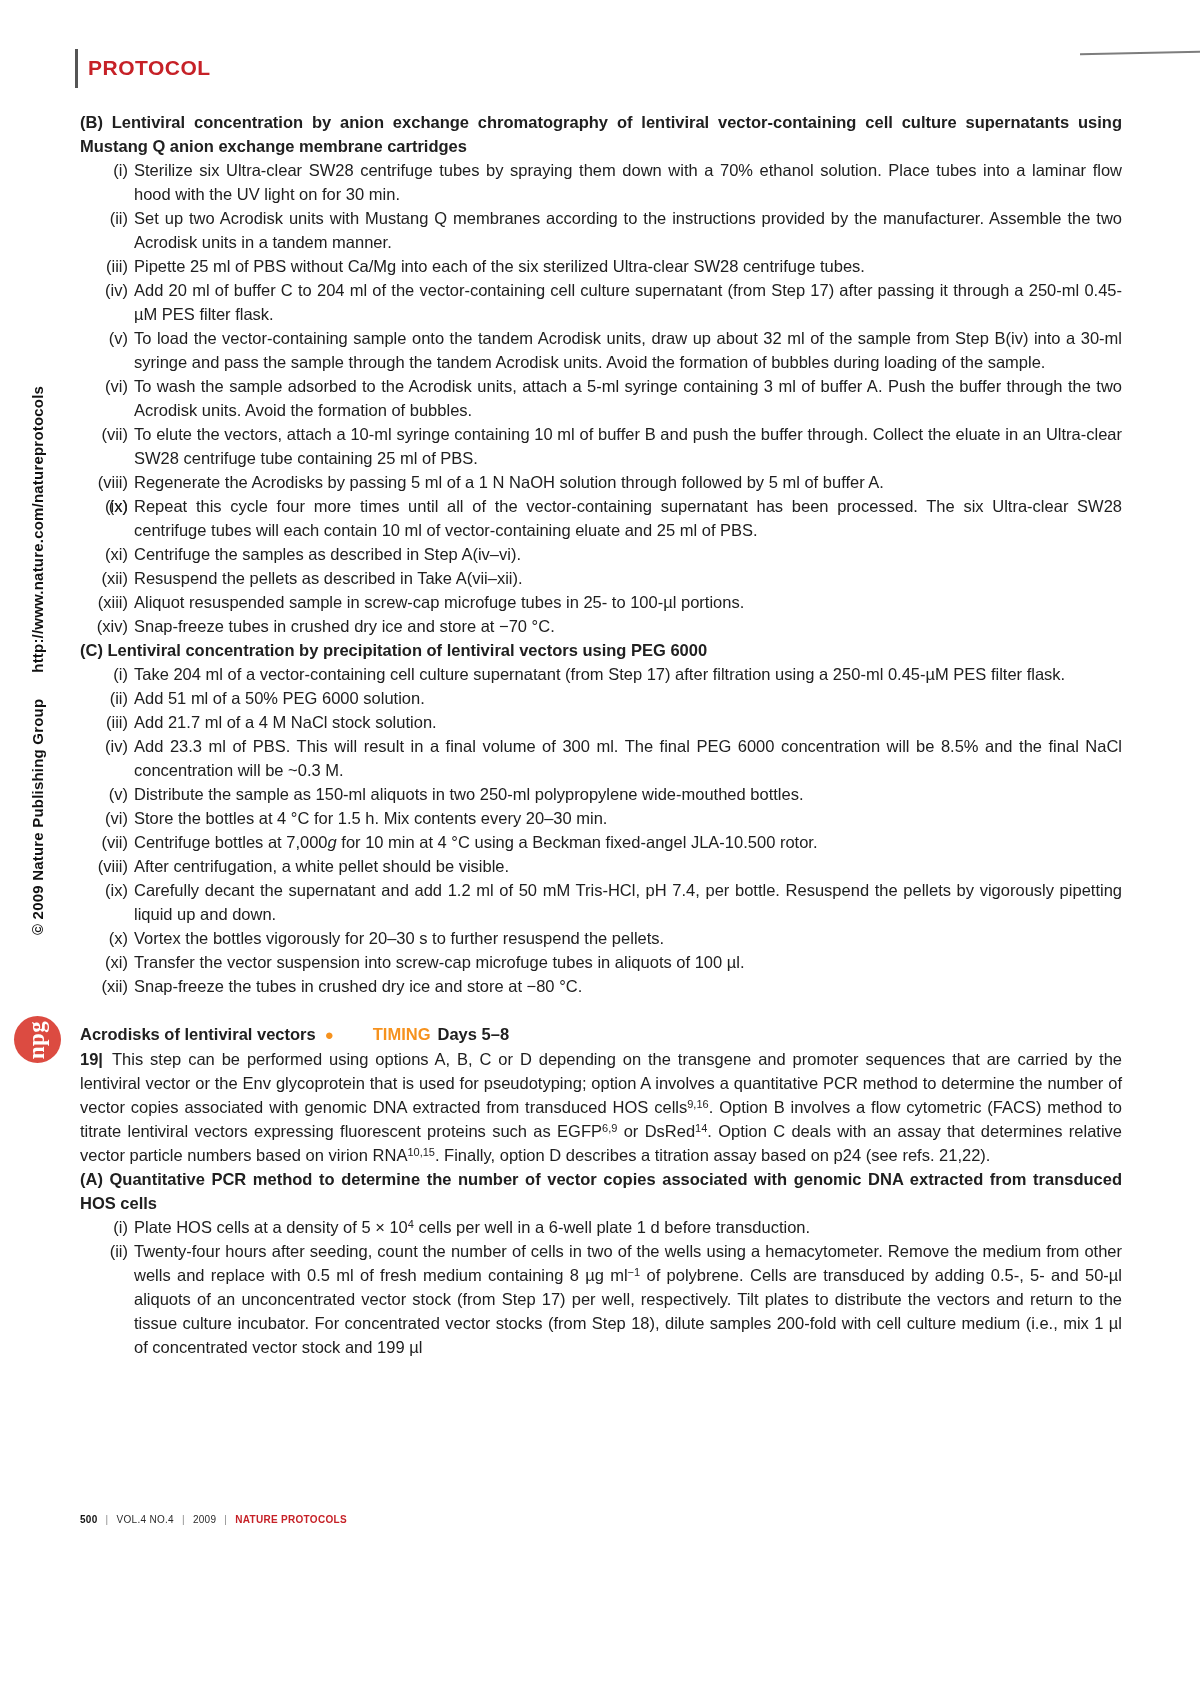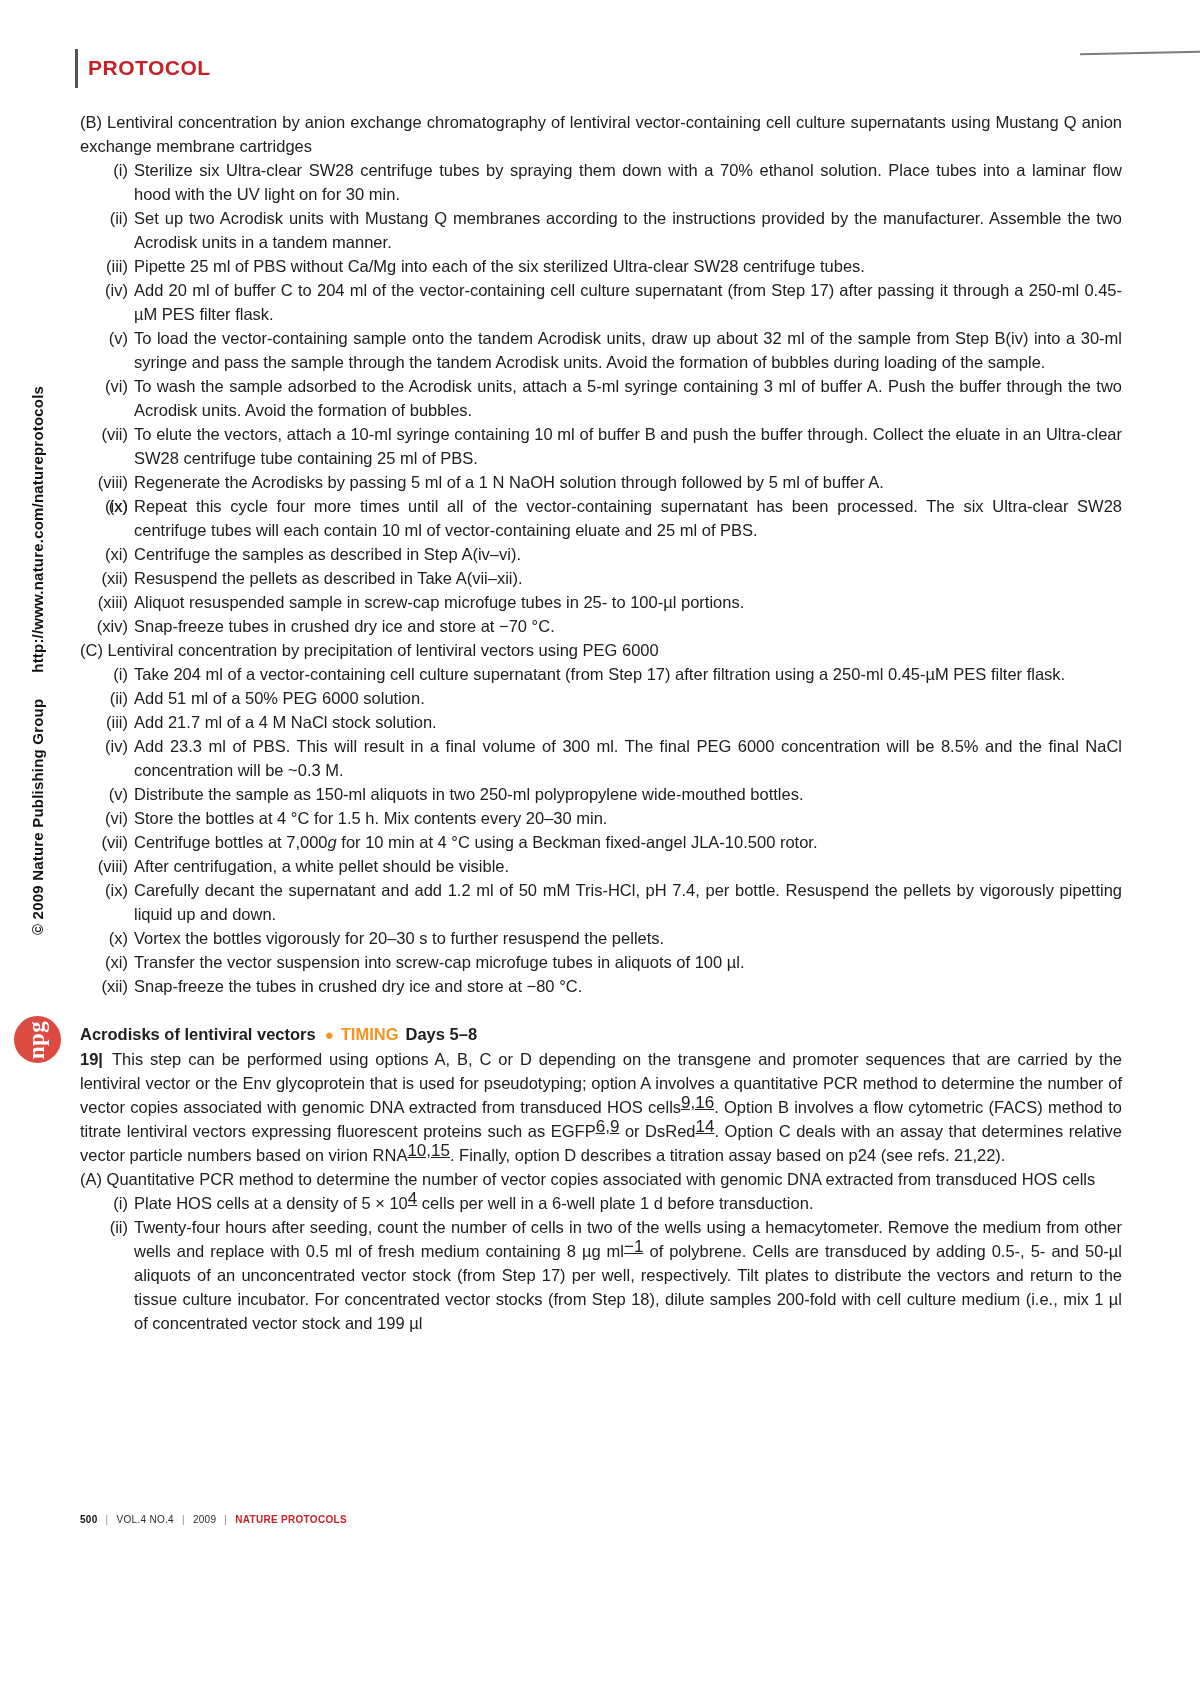--- a/index.html
+++ b/index.html
@@ -15,28 +15,28 @@
   .side{position:absolute;left:29px;top:935px;transform:rotate(-90deg);transform-origin:0 0;
         white-space:pre;font-weight:700;font-size:15px;letter-spacing:.2px;color:#111;}
   .side .gap{display:inline-block;width:26px;}
   .npg{position:absolute;left:14px;top:1016px;width:47px;height:47px;border-radius:50%;
        background:#dc4b41;display:flex;align-items:center;justify-content:center;}
   .npg span{transform:rotate(-90deg);color:#fff;font-family:"Liberation Serif",serif;
             font-size:23px;font-weight:700;letter-spacing:.5px;}
   
   .content{position:absolute;left:80px;top:110px;width:1042px;font-size:16.5px;
            line-height:24px;text-align:justify;}
-  .h{font-weight:400;}
+  .h{font-weight:700;}
   .step{position:relative;padding-left:54px;}
   .step .num{position:absolute;left:0;top:0;width:48px;text-align:right;}
   .para .lead{font-weight:700;margin-right:9px;margin-top:40px;}
   .timing-h{font-weight:700;margin-top:24px;}
   .timing-h .bullet{color:#f6921e;font-size:15px;margin:0 7px 0 9px;}
-  .timing-h .timing{color:#f6921e;font-weight:700;margin-right:7px;}
-  sup{font-size:17px;line-height:0;position:relative;top:-5px;vertical-align:baseline;text-decoration:underline;}
+  .timing-h .timing{color:#f6921e;font-weight:700;margin-right:7px;margin-left:32px;}
+  sup{font-size:11px;line-height:0;position:relative;top:-5px;vertical-align:baseline;}
   .it{font-style:italic;}
   
   .footer{position:absolute;left:80px;top:1514px;font-size:10px;color:#2b2b2b;
           letter-spacing:.3px;white-space:nowrap;}
   .footer .pg{font-weight:700;color:#111;}
   .footer .sep{color:#8a8a8a;margin:0 8px;}
   .footer .journal{color:#c62127;font-weight:700;}
 </style>
 </head>
 <body>

